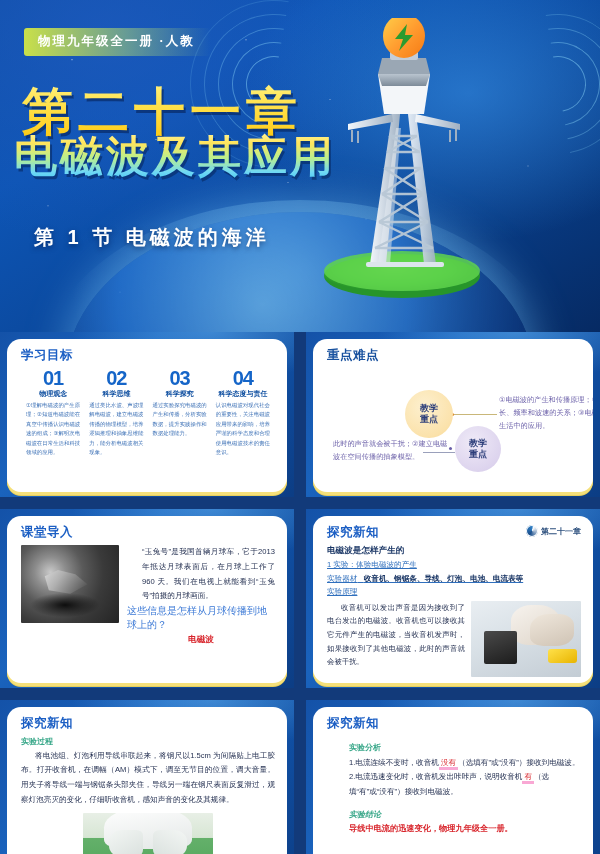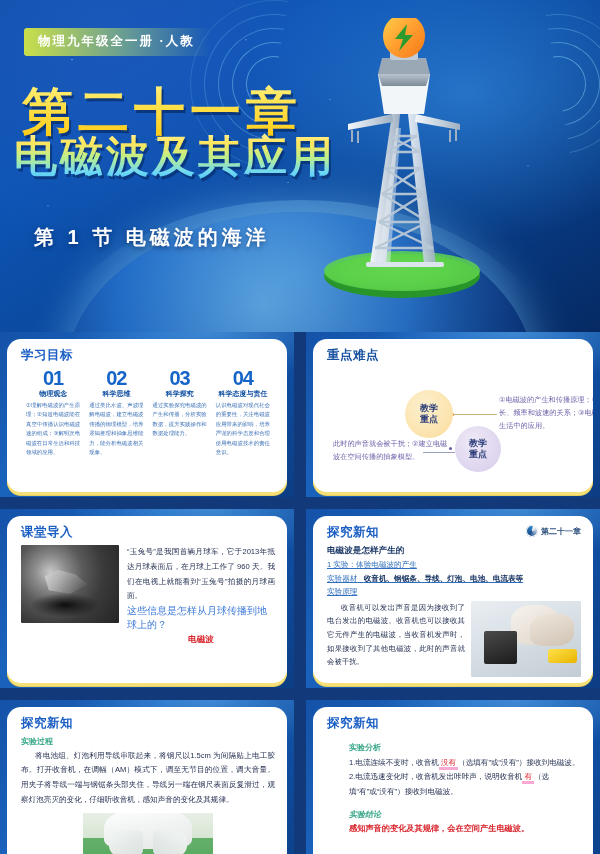--- a/index.html
+++ b/index.html
@@ -153,21 +153,21 @@
     position:relative; overflow:hidden;
   }
   .rover::after{
     content:""; position:absolute; left:18%; top:30%; width:52%; height:34%;
     background: linear-gradient(125deg,#e7e7e7 0%, #b0b0b0 40%, #6d6d6d 75%, #3b3b3b 100%);
     clip-path: polygon(12% 30%, 38% 6%, 72% 22%, 96% 60%, 62% 96%, 20% 82%);
     filter: blur(.3px);
   }
   .rover .shadow{ position:absolute; left:10%; bottom:8%; width:70%; height:30%;
     background: radial-gradient(ellipse at 50% 50%, rgba(0,0,0,.85) 0%, rgba(0,0,0,0) 72%); }
-  .intro-text { flex:1; font-size: 7.6px; line-height: 1.95; color:#1f2b4d; text-align:justify; }
+  .intro-text { flex:1; font-size: 7.6px; line-height: 1.95; color:#1f2b4d; text-align:justify;margin-left:15px; }
   .intro-q { font-size: 10px; color:#3d7ad6; margin-top:0; }
   .intro-a { font-size: 8.6px; font-weight:900; color:#d8232a; text-align:center; margin-top:2px; }
 
   
   .demo-tag { position:absolute; right: 12px; top: 9px; display:flex; align-items:center; gap:3px; }
   .demo-ic { width:12px; height:12px; border-radius:50%;
     background: conic-gradient(from 210deg, #1b4f8c 0deg, #2f7ec4 150deg, #ffffff 170deg, #1b4f8c 360deg);
     box-shadow: inset 0 0 0 1px #fff; }
   .demo-lbl { font-size: 8px; color:#2c4f7d; font-weight:700; }
   .sub-h { font-size: 8.6px; font-weight:900; color:#1b3766; margin:1px 0 2px; }
@@ -402,19 +402,19 @@
         <div class="cardtitle">探究新知</div>
         <div class="an-wrap">
           <div class="an-h">实验分析</div>
           <div class="an-p">
             <span>1.电流连续不变时，收音机</span><span class="blank">没有</span><span>（选填有”或“没有”）接收到电磁波。</span>
           </div>
           <div class="an-p">
             <span>2.电流迅速变化时，收音机发出咔咔声，说明收音机</span><span class="blank">有</span><span>（选填“有”或“没有”）接收到电磁波。</span>
           </div>
           <div class="an-h mt8">实验结论</div>
-          <div class="an-concl">感知声音的变化及其规律，会在空间产生电磁波。</div>
+          <div class="an-concl">导线中电流的迅速变化，物理九年级全一册。</div>
         </div>
       </div>
     </div>
 
   </div>
 </div>
 
 </body></html>

